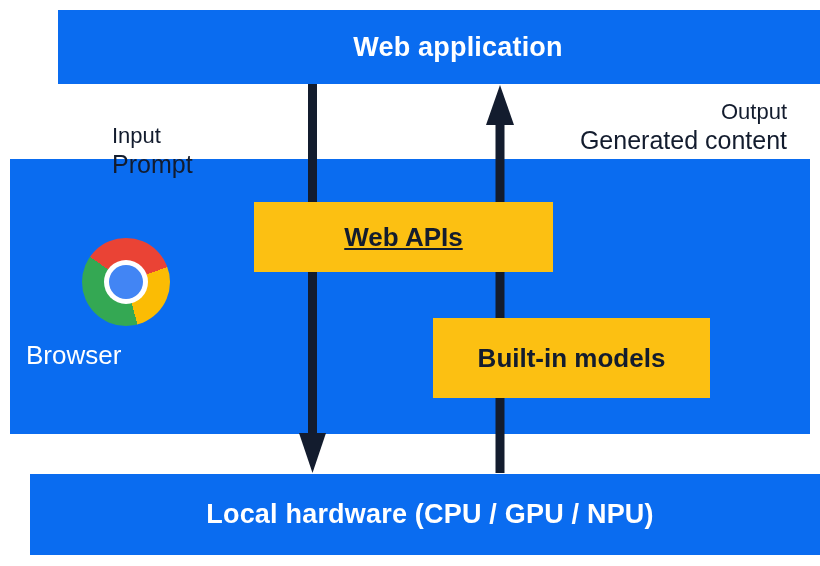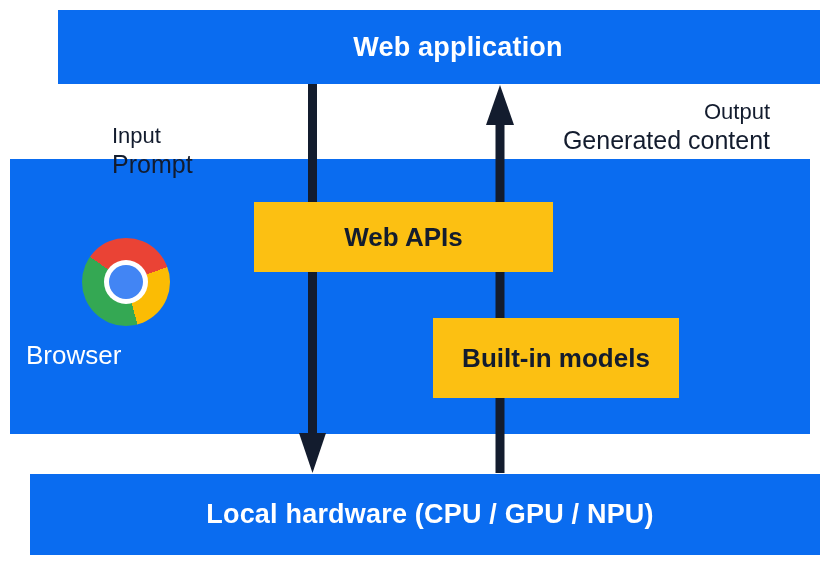--- a/index.html
+++ b/index.html
@@ -49,39 +49,39 @@
   .arrow-shape { fill: var(--ink-navy); }
 
   
   .io-block {
     position: absolute;
     top: 99px;
     color: var(--ink-navy);
     z-index: 3;
   }
   .io-input  { left: 112px; text-align: left; margin-top: 24px; }
-  .io-output { right: 50px; text-align: right; }
+  .io-output { right: 33px; text-align: right; }
   .io-title  { font-size: 22px; font-weight: 400; line-height: 26px; }
   .io-value  { font-size: 25px; font-weight: 400; line-height: 30px; }
 
   
   .yellow-box {
     position: absolute;
     background: var(--box-yellow);
     color: var(--ink-navy);
     display: flex;
     flex-direction: column;
     align-items: center;
     justify-content: center;
     font-weight: 700;
     z-index: 3;
     text-align: center;
   }
-  .box-web-apis { left: 254px; top: 202px; width: 299px; height: 70px; font-size: 26px; }
-  .box-builtin  { left: 433px; top: 318px; width: 246px; height: 80px; font-size: 26px; line-height: 33px; }
+  .box-web-apis { left: 254px; top: 202px; width: 299px; height: 70px; font-size: 26px; text-decoration: underline; }
+  .box-builtin  { left: 433px; top: 318px; width: 277px; height: 80px; font-size: 26px; line-height: 33px; }
 
   
   .chrome-logo {
     position: absolute;
     left: 82px; top: 238px;
     width: 88px; height: 88px;
     border-radius: 50%;
     background: conic-gradient(
       var(--chrome-red) 0deg 70deg,
       var(--chrome-yellow) 70deg 165deg,

